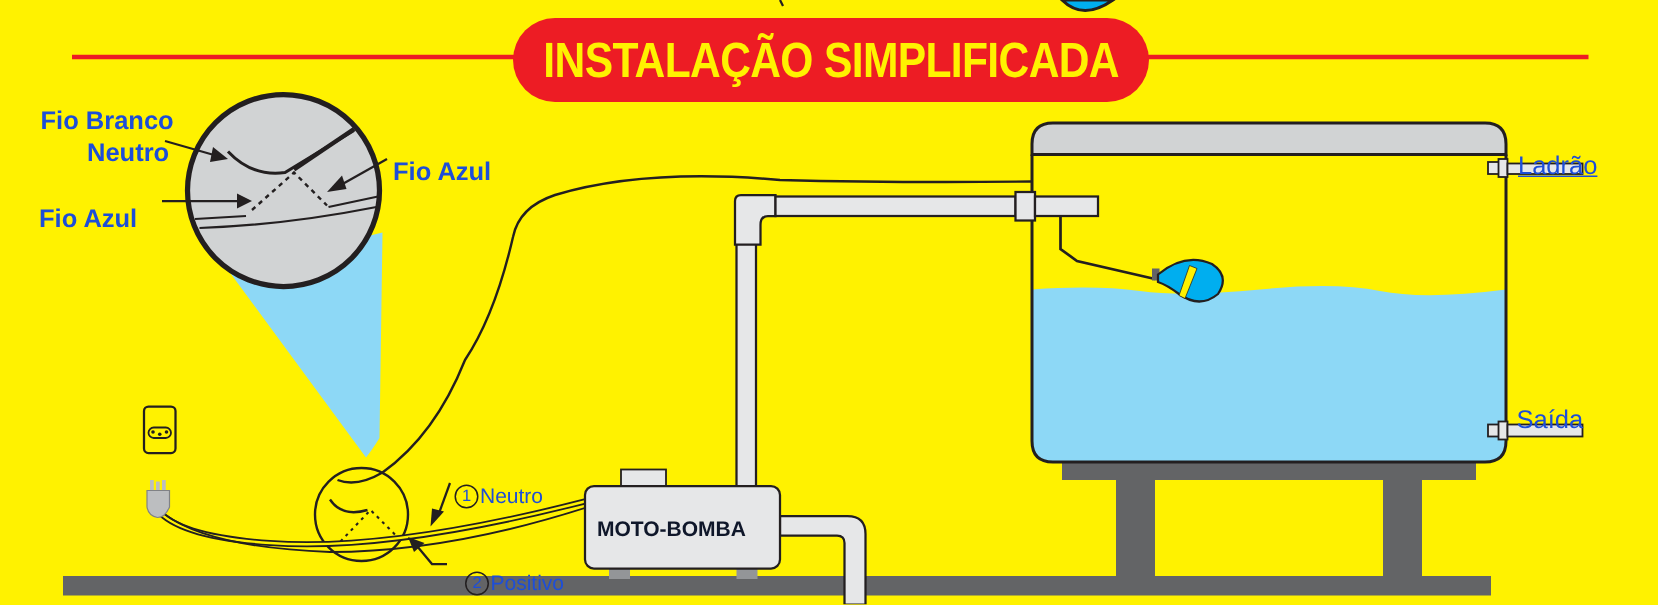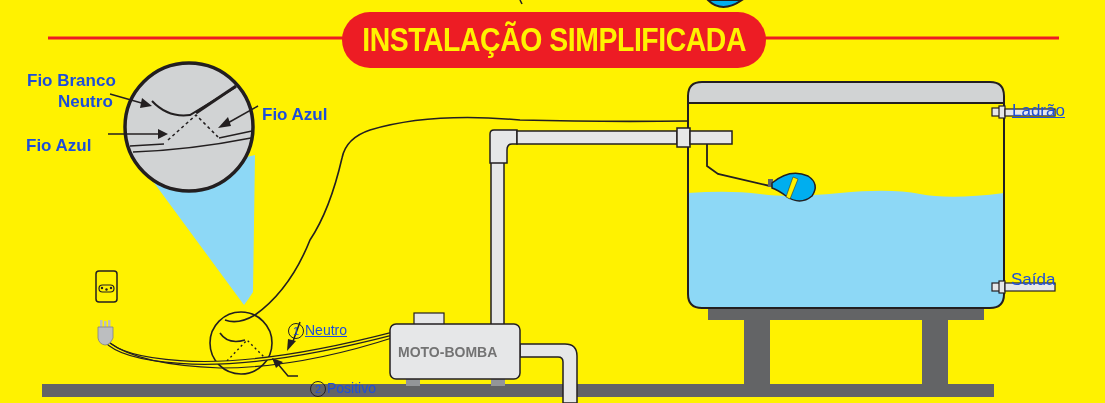--- a/index.html
+++ b/index.html
@@ -12,21 +12,21 @@
   .small { font-weight: normal; font-size: 14px; }
   #title-banner {
     position: absolute; left: 342px; top: 12px; width: 424px; height: 56px;
     background: #ed1c24; border-radius: 28px;
     display: flex; align-items: center; justify-content: center;
   }
   #title-text {
     color: #fff200; font-family: "Liberation Sans", sans-serif; font-weight: bold;
     font-size: 33px; letter-spacing: -0.5px; transform: scaleX(0.86); white-space: nowrap;
   }
-  #pump-label { position: absolute; left: 398px; top: 344px; font-weight: bold; font-size: 14px; color: #737373; }
+  #pump-label { position: absolute; left: 398px; top: 344px; font-weight: bold; font-size: 14px; color: #0f172a; }
   .num {
     display: inline-block; width: 14px; height: 14px; border: 1.5px solid #231f20; border-radius: 50%;
     font-size: 11px; line-height: 14px; text-align: center; margin-right: 1px; vertical-align: middle;
   }
 </style>
 </head>
 <body>
 
 <div id="stage">
 
@@ -143,21 +143,21 @@
 
   <div id="title-banner">
     <span id="title-text">INSTALAÇÃO SIMPLIFICADA</span>
   </div>
 
   <span class="lbl bold" style="left:27px;top:59px;">Fio Branco</span>
   <span class="lbl bold" style="left:58px;top:80px;">Neutro</span>
   <span class="lbl bold" style="left:26px;top:124px;text-align:right;">Fio Azul</span>
   <span class="lbl bold" style="left:262px;top:93px;">Fio Azul</span>
 
-  <span class="lbl small" style="left:288px;top:310px;text-decoration:underline;">
+  <span class="lbl small" style="left:303px;top:310px;">
     <span class="num">1</span><span>Neutro</span>
   </span>
   <span class="lbl small" style="left:310px;top:368px;">
     <span class="num">2</span><span>Positivo</span>
   </span>
 
   <span id="pump-label">MOTO-BOMBA</span>
 
   <span class="lbl thin" style="left:1012px;top:89px;text-decoration:underline;">Ladrão</span>
   <span class="lbl thin" style="left:1011px;top:258px;">Saída</span>

